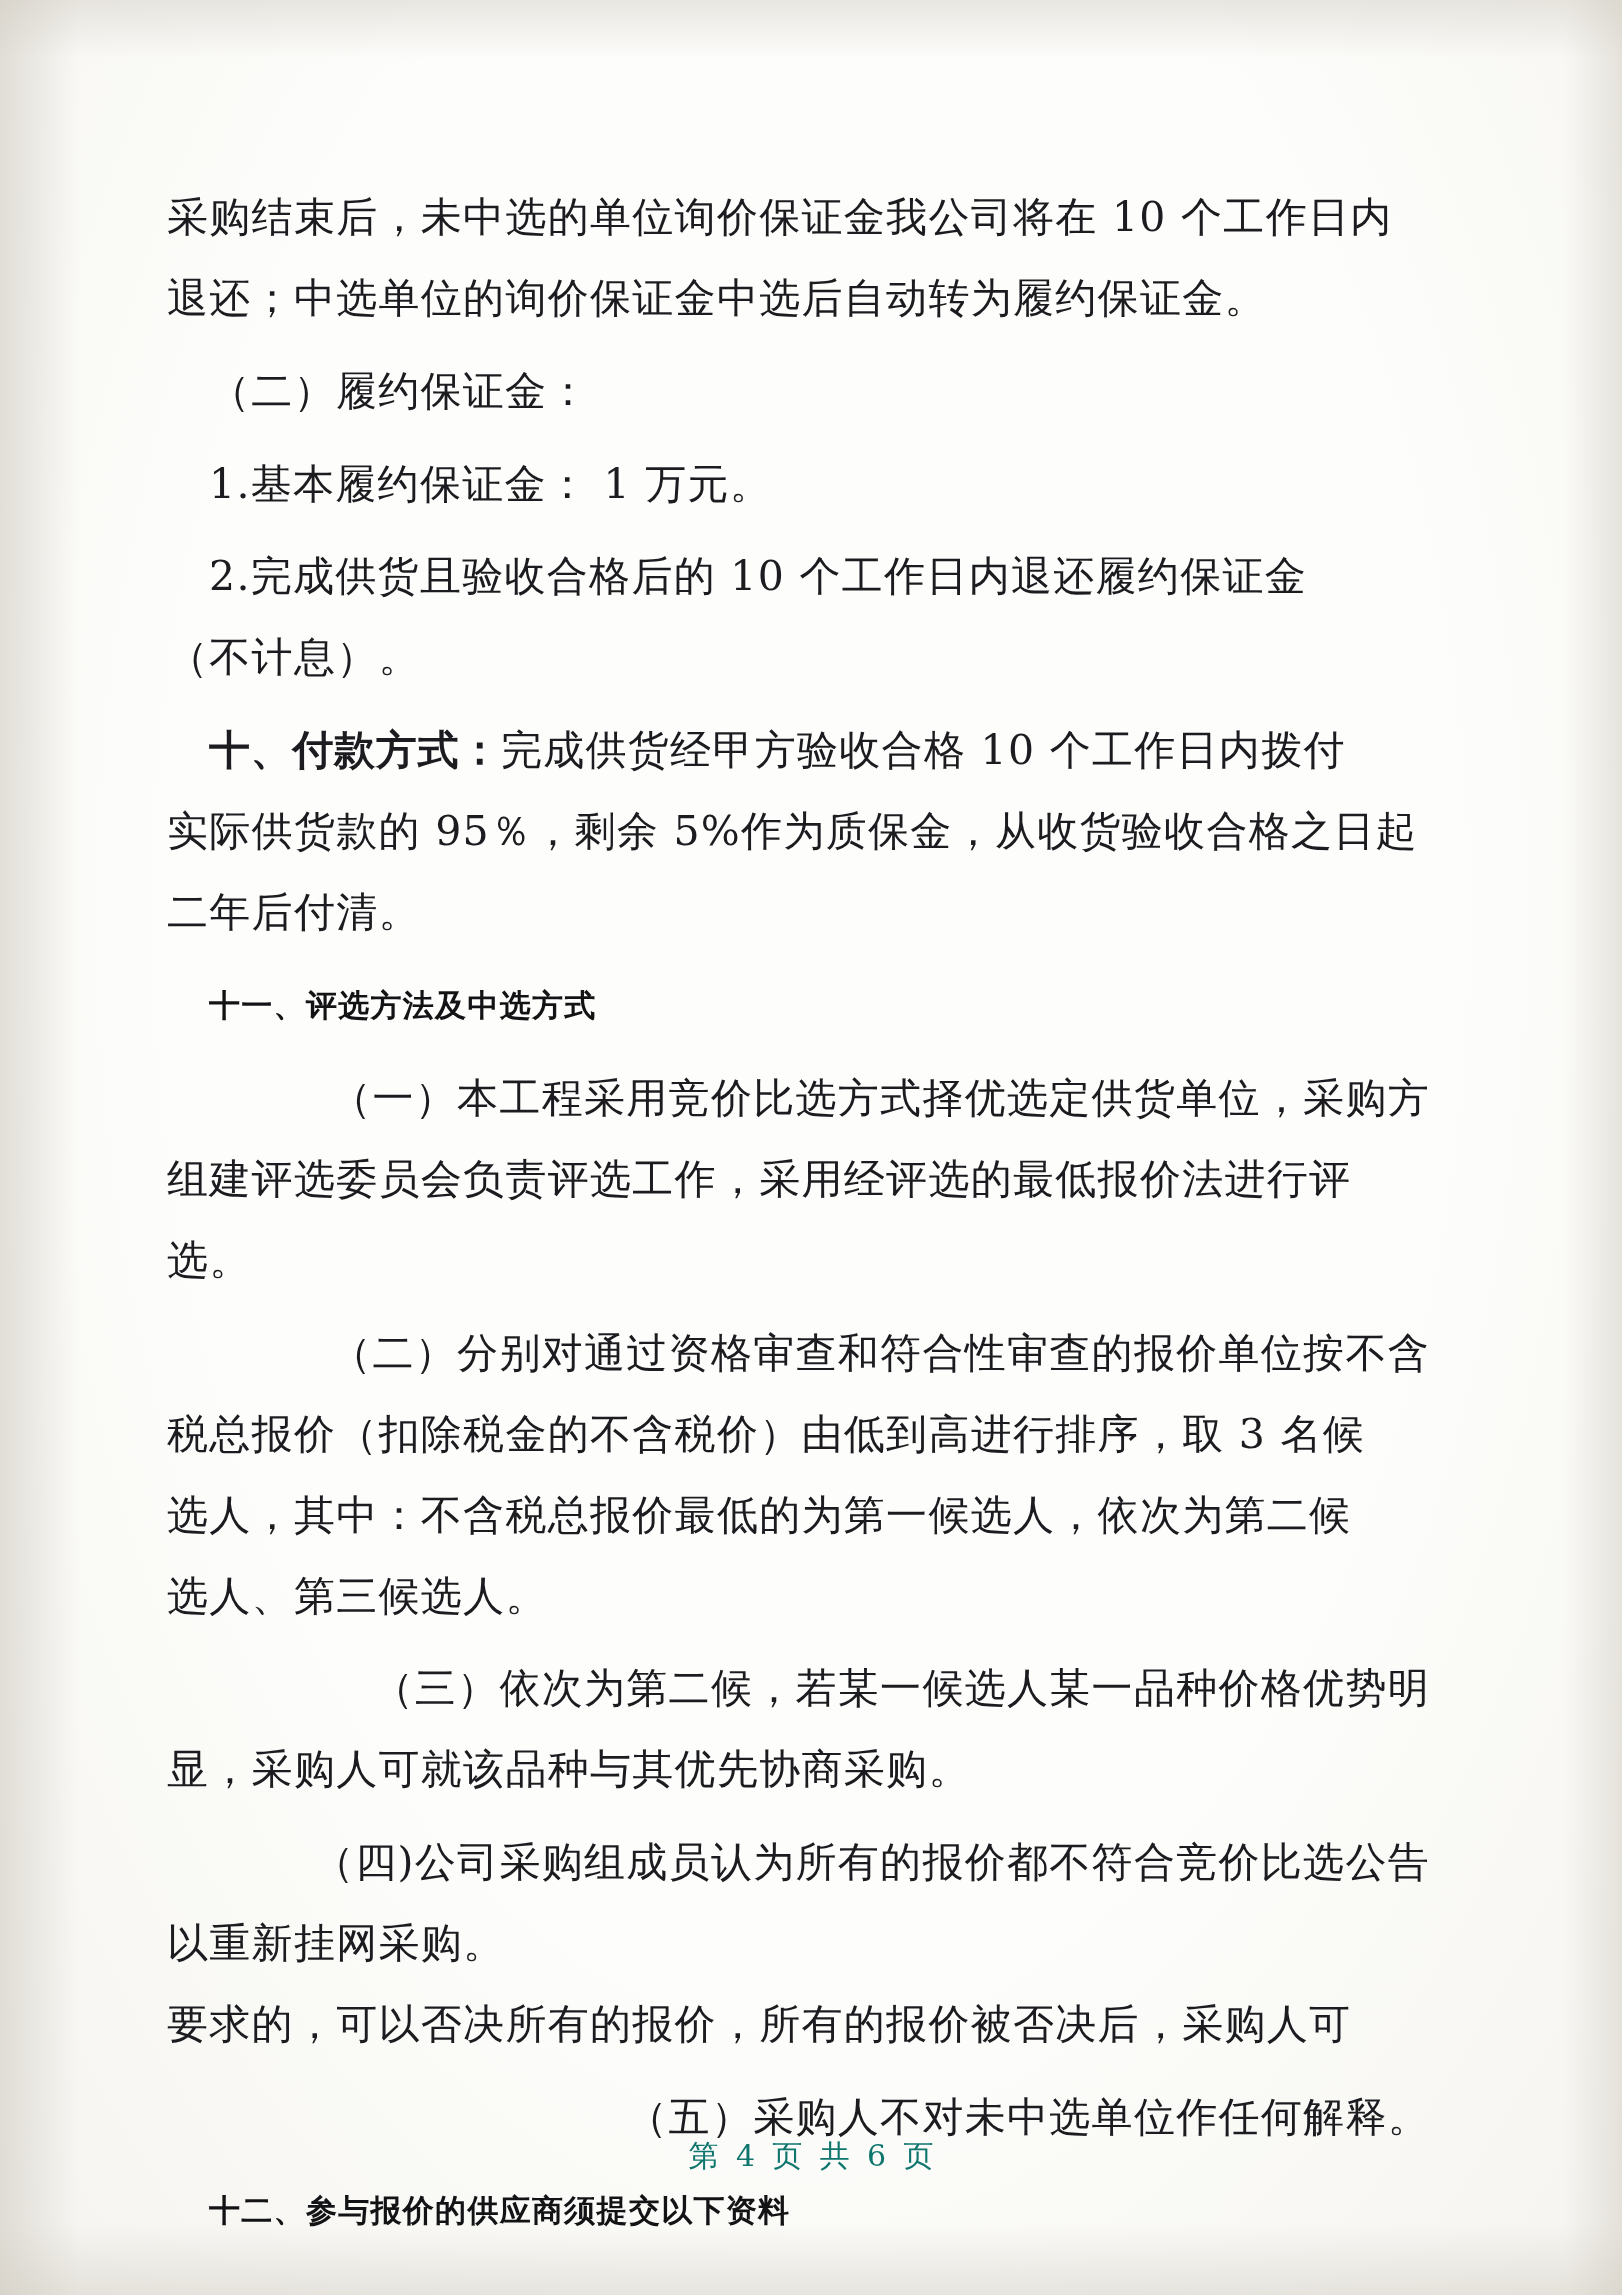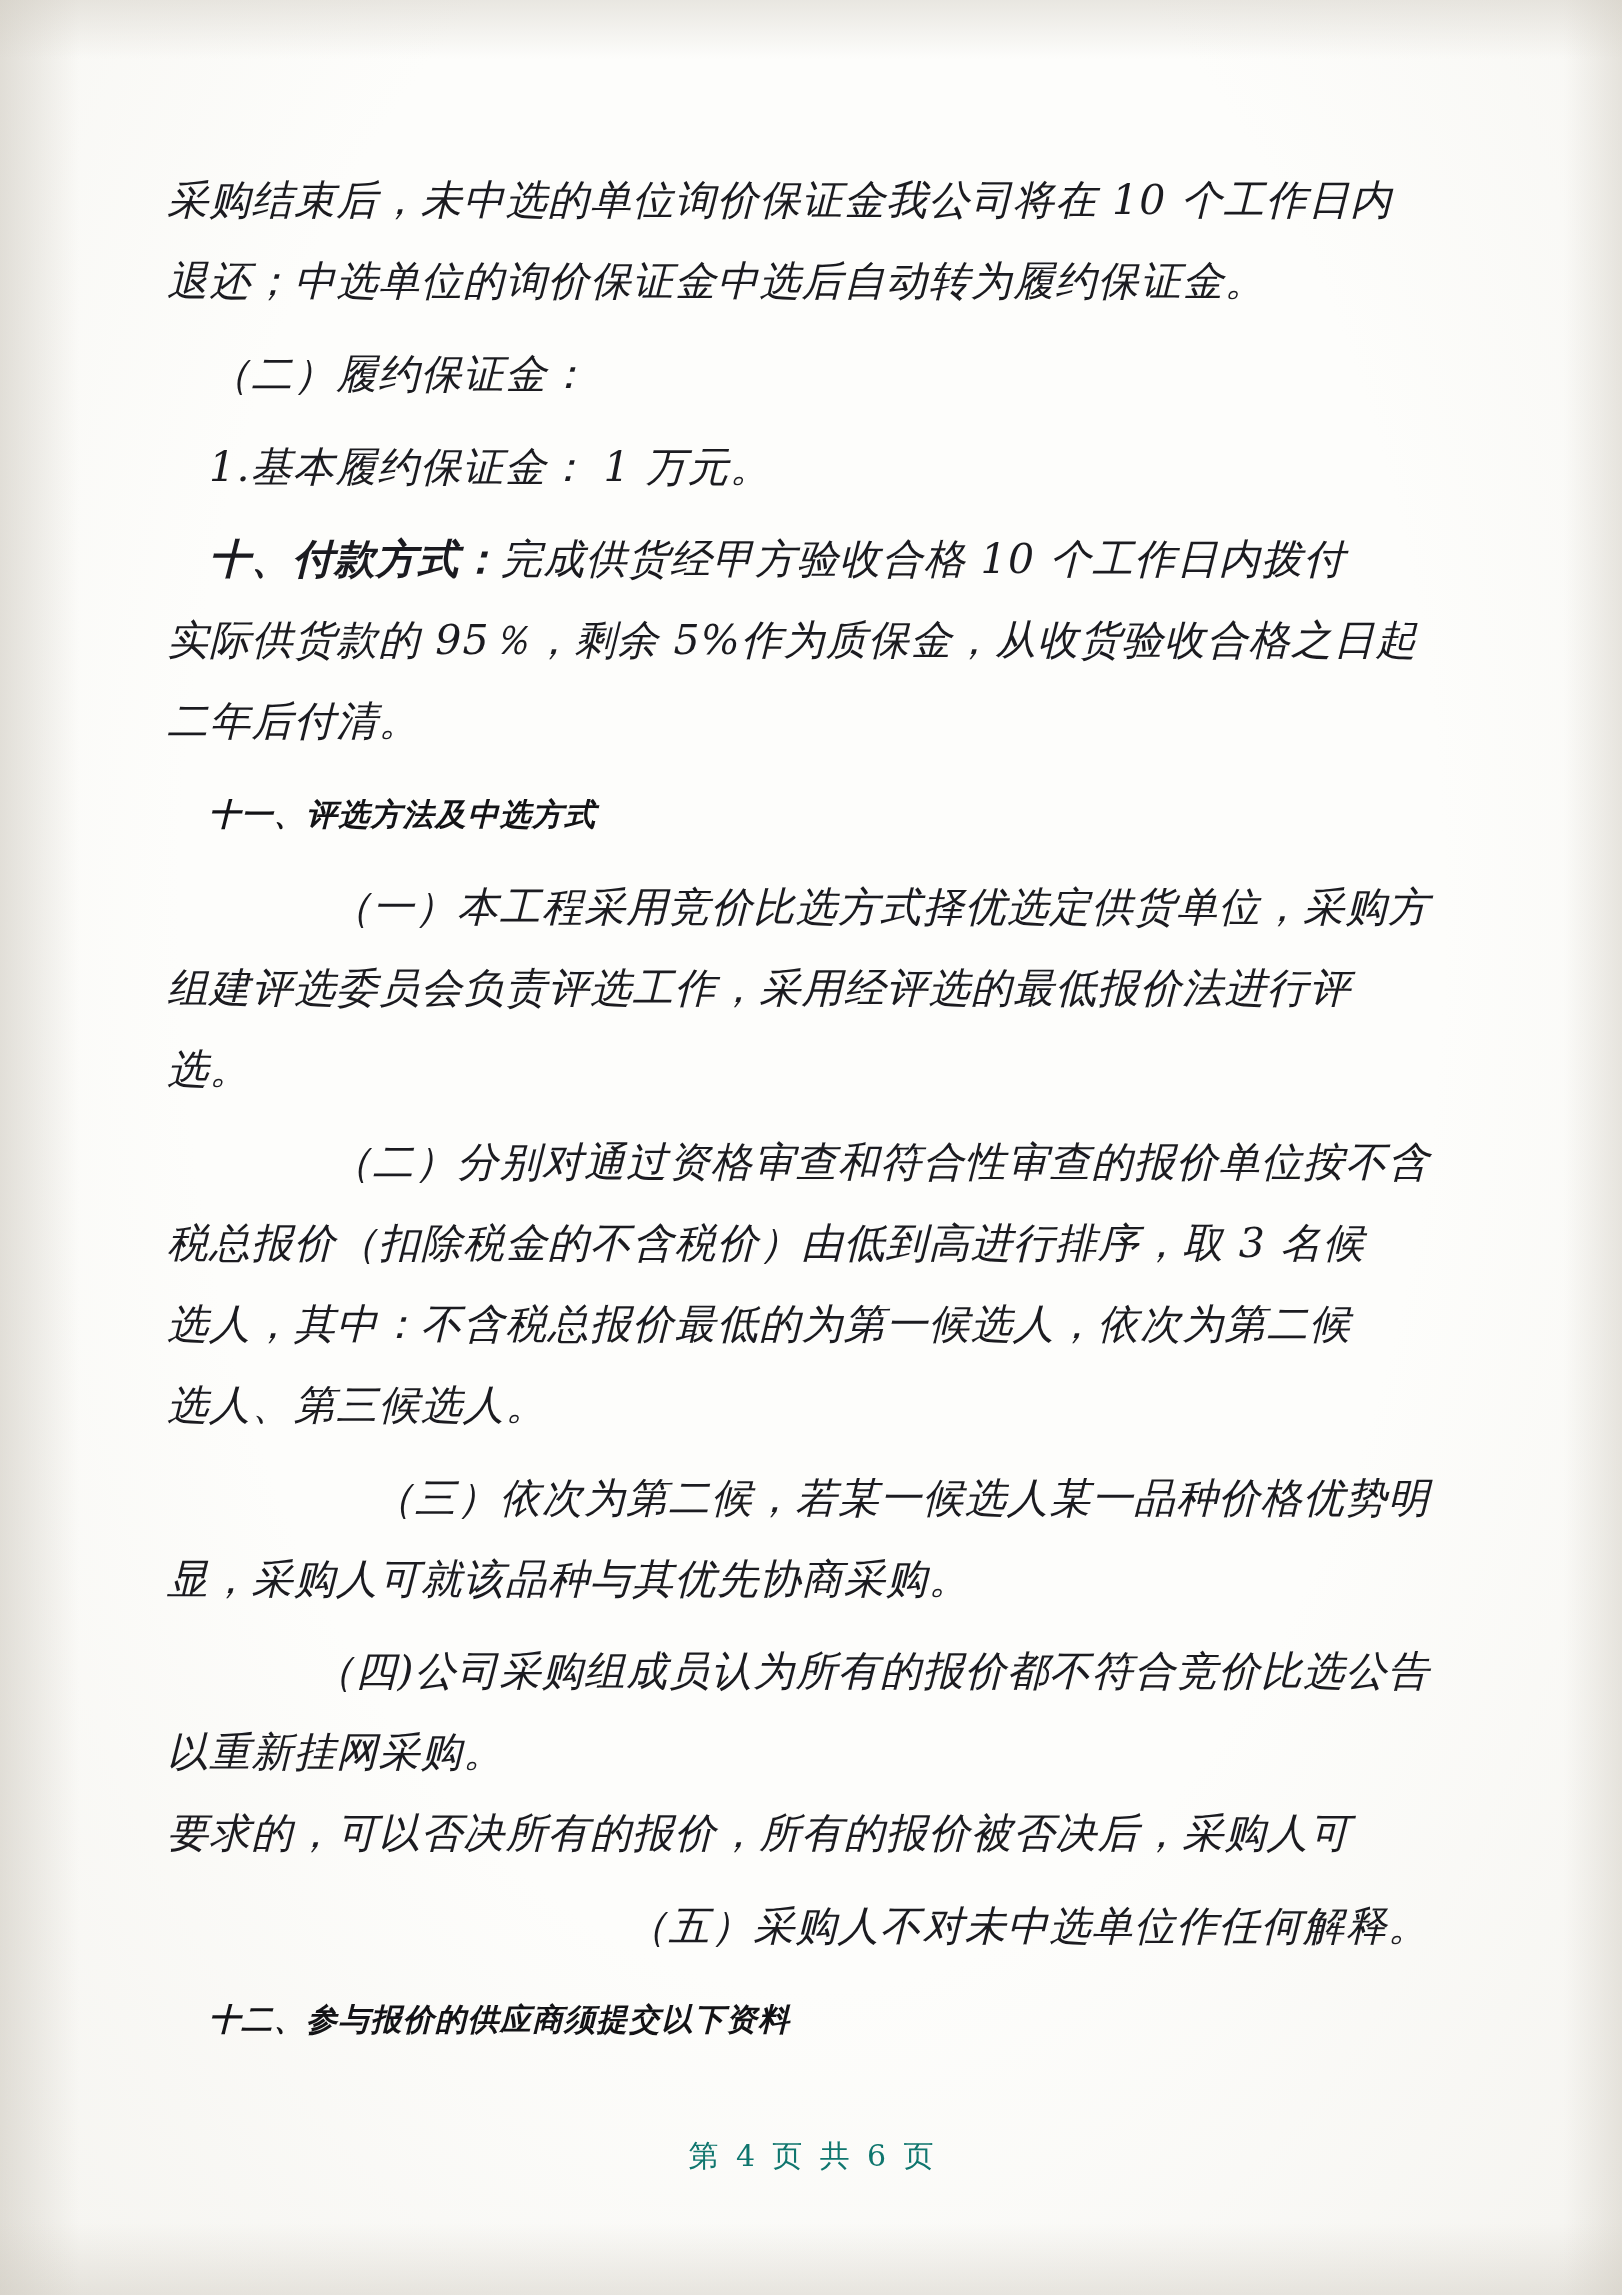--- a/index.html
+++ b/index.html
@@ -23,23 +23,22 @@
   .scan-tint {
     position: absolute;
     inset: 0;
     background:
       radial-gradient(ellipse at 50% 40%, rgba(255,255,255,0) 55%, rgba(238,236,230,0.55) 100%);
     pointer-events: none;
   }
   .content {
     position: absolute;
     left: 167px;
-    top: 160px;
+    top: 177px;
     width: 1263px;
-    font-style: italic;
   }
   p.line {
     margin: 0;
     font-size: 41px;
     line-height: 81px;
     letter-spacing: 1.3px;
     white-space: nowrap;
     color: #1b1b20;
   }
   .para { margin: 0 0 0 0; }
@@ -116,20 +115,24 @@
     </div>
 
     <div class="para blk">
       <p class="line pad1">（二）履约保证金：</p>
     </div>
 
     <div class="para blk">
       <p class="line pad1">1.基本履约保证金： 1 万元。</p>
     </div>
 
+    <div class="para blk">
+      <p class="line pad1">2.完成供货且验收合格后的 10 个工作日内退还履约保证金</p>
+      <p class="line">（不计息）。</p>
+    </div>
 
     <div class="para blk">
       <p class="line pad1"><span class="bold">十、付款方式：</span><span>完成供货经甲方验收合格 10 个工作日内拨付</span></p>
       <p class="line">实际供货款的 95％，剩余 5%作为质保金，从收货验收合格之日起</p>
       <p class="line">二年后付清。</p>
     </div>
 
     <div class="para blk">
       <p class="heading pad1">十一、评选方法及中选方式</p>
     </div>

